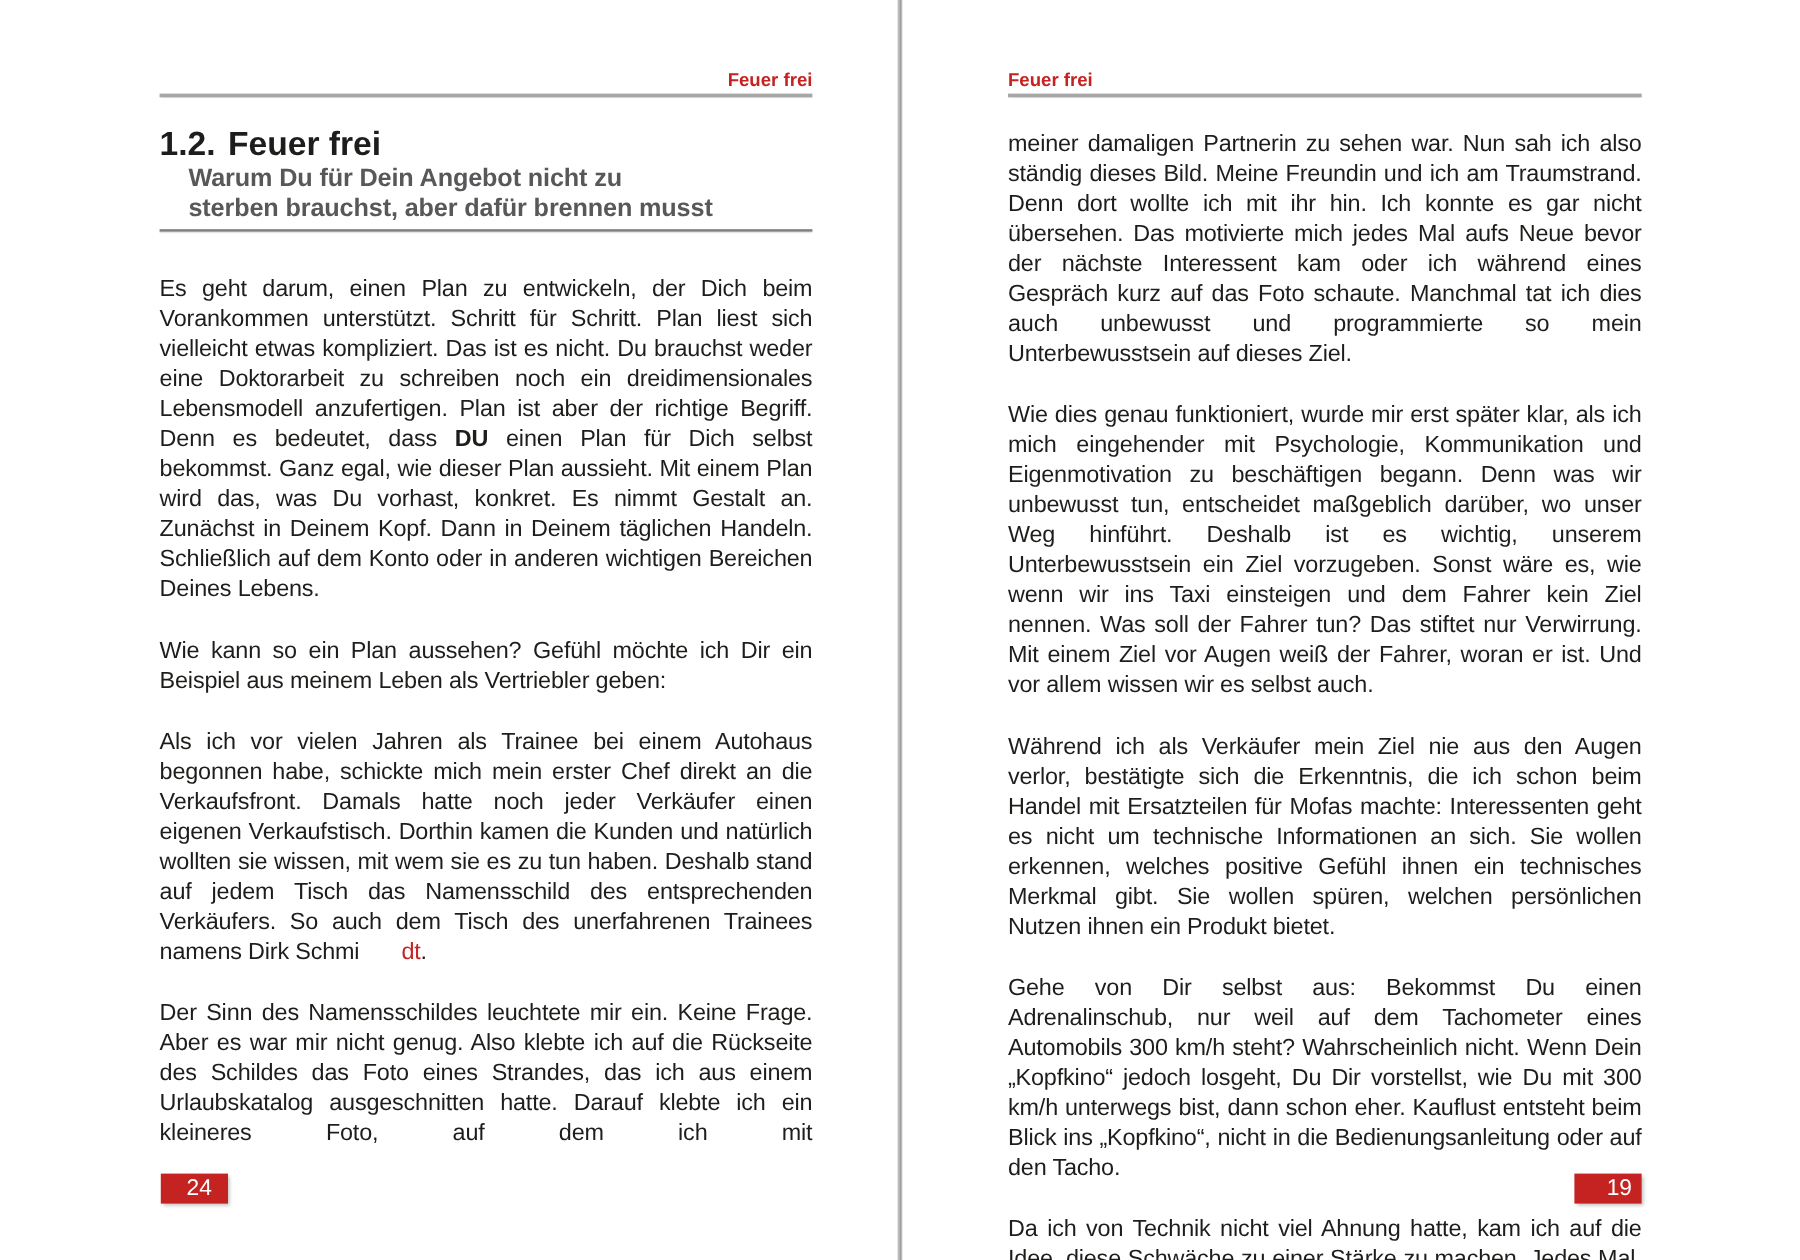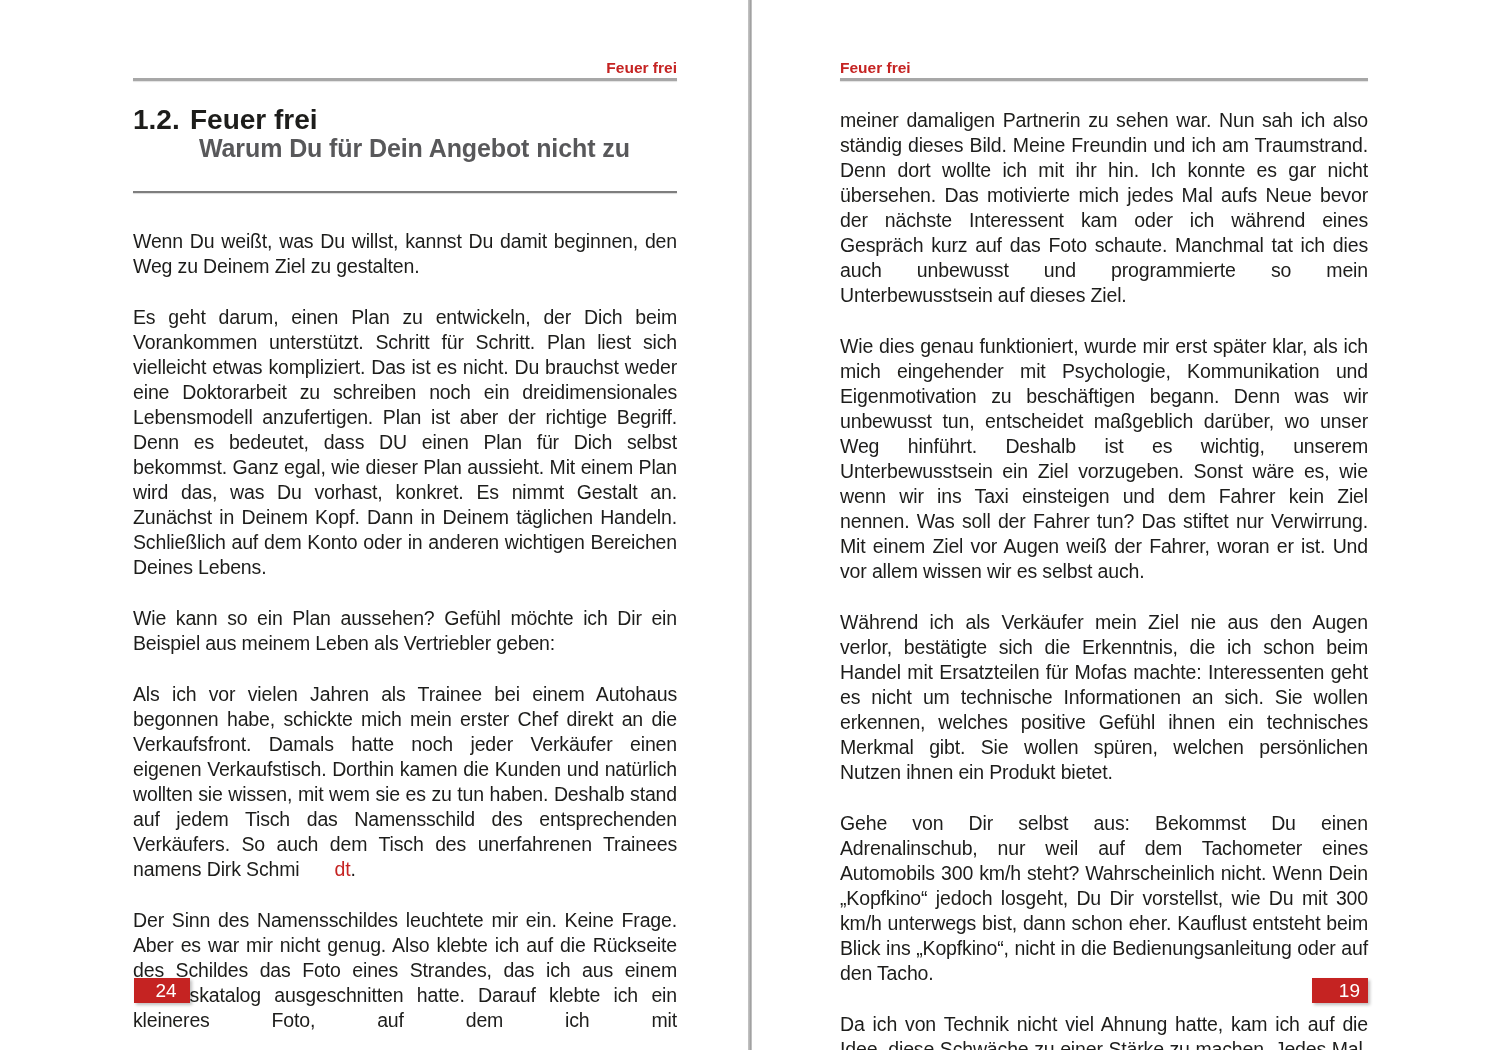--- a/index.html
+++ b/index.html
@@ -35,41 +35,41 @@
   .header-rule{
     position:absolute;top:78px;left:0;right:0;height:3px;
     background:var(--rule-gray);
     box-shadow:0 1px 1px rgba(0,0,0,0.12);
   }
 
   .chapter{position:absolute;top:104px;left:0;right:0;}
   .chapter-title-row{font-size:28px;font-weight:bold;line-height:32px;color:var(--body-text);display:flex;}
   .chapter-number{display:inline-block;width:57px;flex:0 0 57px;}
   .chapter-subtitle{
-    margin-left:66px;font-size:25px;font-weight:bold;line-height:25px;
+    margin-left:24px;font-size:21px;font-weight:bold;line-height:25px;
     color:var(--subtitle-gray);letter-spacing:-0.1px;
   }
   .chapter-rule{
     position:absolute;top:191px;left:0;right:0;height:2px;
     background:var(--subtitle-rule-gray);
     box-shadow:0 1px 1px rgba(0,0,0,0.15);
   }
 
   .body-text{position:absolute;left:0;right:0;}
   .body-left{top:229px;}
   .body-right{top:108px;}
   .body-text p{
     margin:0 0 26px 0;
     font-size:19.5px;line-height:25px;letter-spacing:-0.15px;
     text-align:justify;
     -webkit-hyphens:auto;hyphens:auto;
     color:var(--body-text);
   }
   .body-text p.cont{text-align-last:justify;}
-  .seg-bold{font-weight:normal;}
+  .seg-bold{font-weight:bold;}
   .seg-red{color:var(--red);padding-left:35px;}
 
   .page-badge{
     position:absolute;top:978px;width:48px;height:25px;
     background:var(--red);color:#ffffff;
     font-size:19px;line-height:25px;
     box-shadow:2px 2px 3px rgba(0,0,0,0.25);
   }
   .badge-left{left:1px;text-align:center;padding-left:8px;}
   .badge-right{right:0;text-align:right;padding-right:8px;}
@@ -83,26 +83,26 @@
   <div class="running-header rh-right">Feuer frei</div>
   <div class="header-rule"></div>
 
   <div class="chapter">
     <div class="chapter-title-row">
       <span class="chapter-number">1.2.</span>
       <span class="chapter-title">Feuer frei</span>
     </div>
     <div class="chapter-subtitle">
       <div>Warum Du für Dein Angebot nicht zu</div>
+      <div>sterben brauchst, aber dafür brennen musst</div>
     </div>
   </div>
   <div class="chapter-rule"></div>
 
   <div class="body-text body-left">
-      <p lang="de"><span>Wenn Du weißt, was Du willst, kannst Du damit beginnen, den Weg zu Deinem Ziel zu gestalten.</span></p>
       <p lang="de"><span>Es geht darum, einen Plan zu entwickeln, der Dich beim Vorankommen unterstützt. Schritt für Schritt. Plan liest sich vielleicht etwas kompliziert. Das ist es nicht. Du brauchst weder eine Doktorarbeit zu schreiben noch ein dreidimensionales Lebensmodell anzufertigen. Plan ist aber der richtige Begriff. Denn es bedeutet, dass </span><span class="seg-bold">DU</span><span> einen Plan für Dich selbst bekommst. Ganz egal, wie dieser Plan aussieht. Mit einem Plan wird das, was Du vorhast, konkret. Es nimmt Gestalt an. Zunächst in Deinem Kopf. Dann in Deinem täglichen Handeln. Schließlich auf dem Konto oder in anderen wichtigen Bereichen Deines Lebens.</span></p>
       <p lang="de"><span>Wie kann so ein Plan aussehen? Gefühl möchte ich Dir ein Beispiel aus meinem Leben als Vertriebler geben:</span></p>
       <p lang="de"><span>Als ich vor vielen Jahren als Trainee bei einem Autohaus begonnen habe, schickte mich mein erster Chef direkt an die Verkaufsfront. Damals hatte noch jeder Verkäufer einen eigenen Verkaufstisch. Dorthin kamen die Kunden und natürlich wollten sie wissen, mit wem sie es zu tun haben. Deshalb stand auf jedem Tisch das Namensschild des entsprechenden Verkäufers. So auch dem Tisch des unerfahrenen Trainees namens Dirk Schmi</span><span class="seg-red">dt</span><span>.</span></p>
       <p lang="de" class="cont"><span>Der Sinn des Namensschildes leuchtete mir ein. Keine Frage. Aber es war mir nicht genug. Also klebte ich auf die Rückseite des Schildes das Foto eines Strandes, das ich aus einem Urlaubskatalog ausgeschnitten hatte. Darauf klebte ich ein kleineres Foto, auf dem ich mit</span></p>
     </div>
 
   <div class="page-badge badge-left">24</div>
 </div>
 
 <div class="page page-right">

